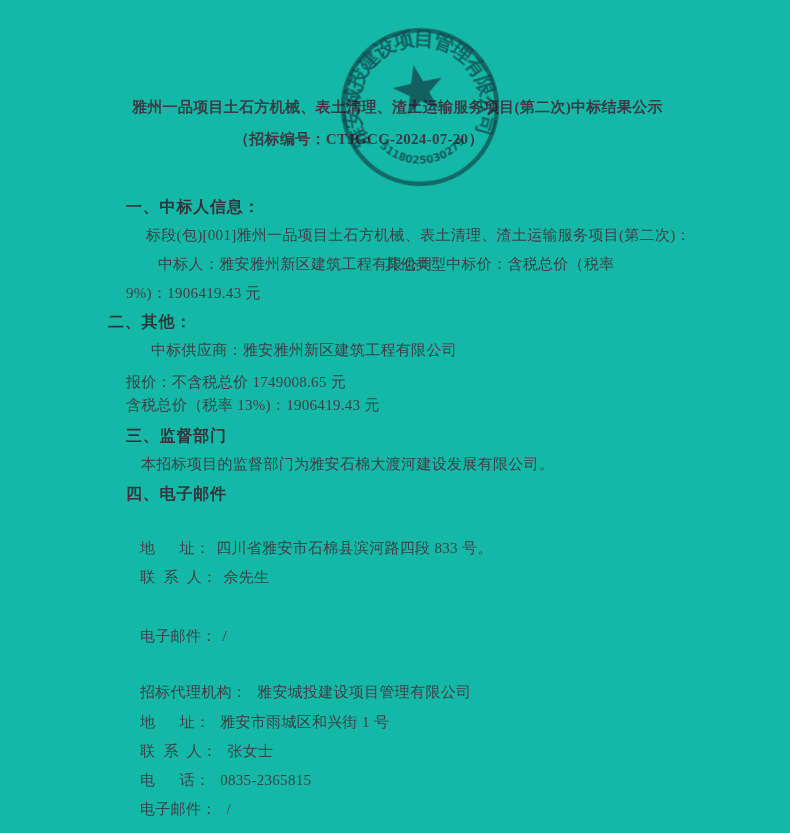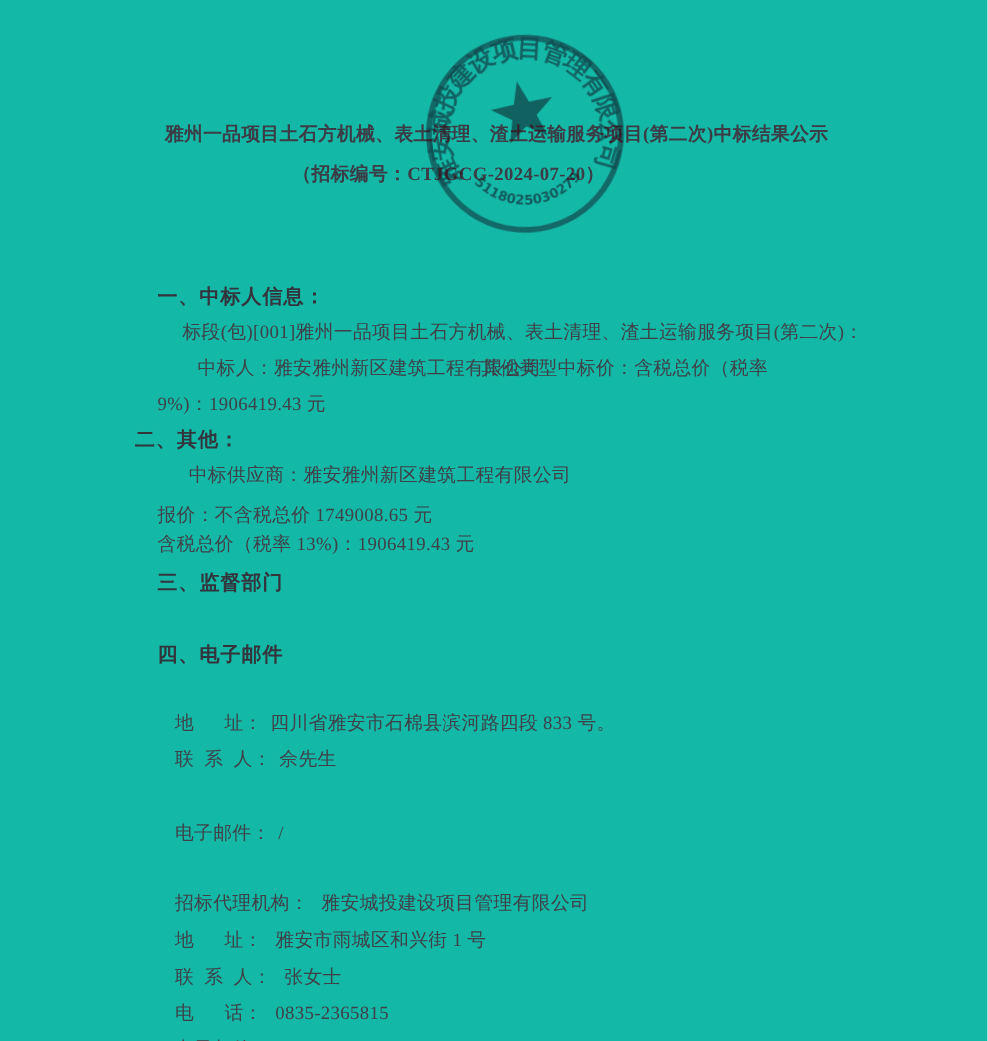--- a/index.html
+++ b/index.html
@@ -10,21 +10,20 @@
     font-family:"Liberation Serif","DejaVu Serif",serif;
     color:#3f4048;
     overflow:hidden;
   }
   .line{
     position:absolute;
     font-size:15px;
     line-height:19px;
     white-space:nowrap;
     letter-spacing:0.3px;
-    margin-top:31px;
   }
   .heading{
     font-weight:bold;
     font-size:16px;
     color:#33343c;
     letter-spacing:0.8px;
   }
   .title-line{
     position:absolute;
     font-size:15px;
@@ -70,20 +69,21 @@
   <div class="line" style="left:385px;top:255px">其他类型中标价：含税总价（税率</div>
   <div class="line" style="left:158px;top:255px">中标人：雅安雅州新区建筑工程有限公司</div>
   <div class="line" style="left:126px;top:284px">9%)：1906419.43 元</div>
 
   <div class="line heading" style="left:108px;top:312px">二、其他：</div>
   <div class="line" style="left:151px;top:341px">中标供应商：雅安雅州新区建筑工程有限公司</div>
   <div class="line" style="left:126px;top:373px">报价：不含税总价 1749008.65 元</div>
   <div class="line" style="left:126px;top:396px">含税总价（税率 13%)：1906419.43 元</div>
 
   <div class="line heading" style="left:126px;top:426px">三、监督部门</div>
+  <div class="line" style="left:141px;top:455px">本招标项目的监督部门为雅安石棉大渡河建设发展有限公司。</div>
 
   <div class="line heading" style="left:126px;top:484px">四、电子邮件</div>
 
   <div class="line" style="left:140px;top:539px">
     <span class="label">地      址：</span><span class="value">四川省雅安市石棉县滨河路四段 833 号。</span>
   </div>
   <div class="line" style="left:140px;top:568px">
     <span class="label">联  系  人：</span><span class="value">佘先生</span>
   </div>
   <div class="line" style="left:140px;top:627px">

